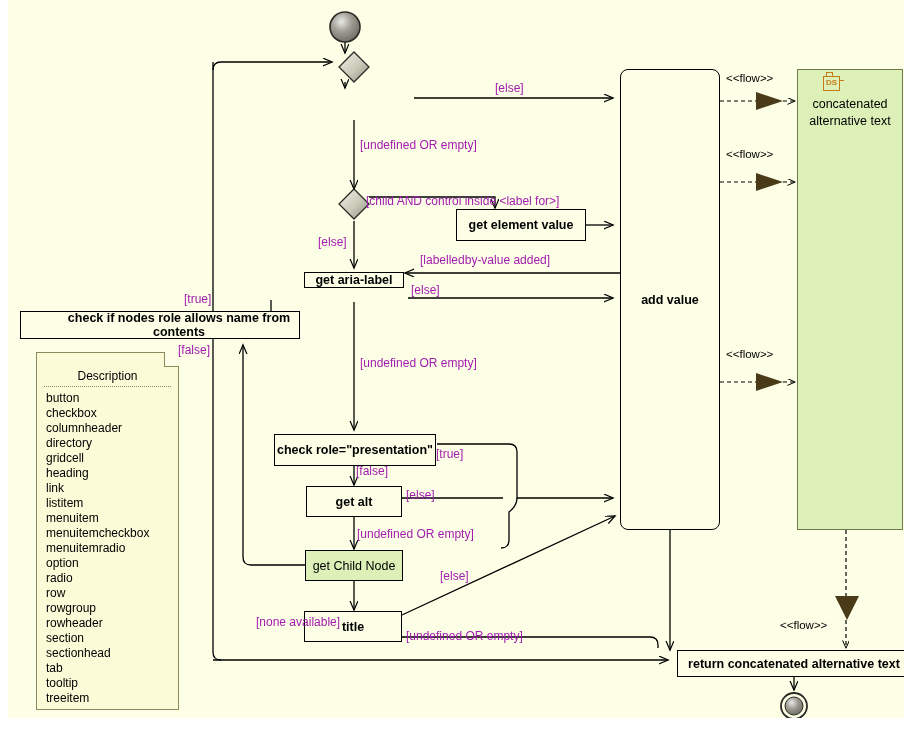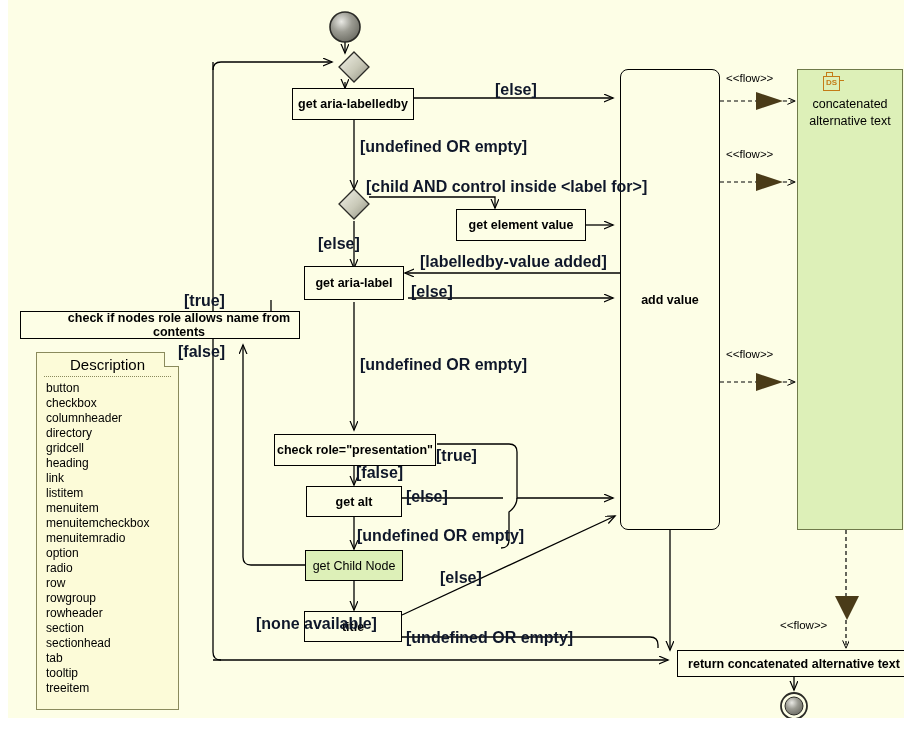--- a/index.html
+++ b/index.html
@@ -4,27 +4,27 @@
 <style>
   html,body{margin:0;padding:0;background:#ffffff;}
   body{width:912px;height:732px;overflow:hidden;
        font-family:"Liberation Sans","DejaVu Sans",sans-serif;}
   #canvas{position:absolute;left:8px;top:0px;width:896px;height:718px;
           background:#fdfee6;overflow:hidden;}
   .node{position:absolute;box-sizing:border-box;border:1.3px solid #000;
         background:#fdfee6;display:flex;align-items:center;justify-content:center;
         font-size:12.5px;font-weight:bold;color:#000;text-align:center;}
   .node.green{background:#ddf0b8;font-weight:normal;}
-  .lbl{position:absolute;font-size:16px;color:#0f172a;white-space:nowrap;font-weight:bold;}
+  .lbl{position:absolute;font-size:12px;color:#a21caf;white-space:nowrap;font-weight:normal;}
   svg.ov{position:absolute;left:0;top:0;width:896px;height:718px;overflow:visible;}
   .note{position:absolute;box-sizing:border-box;border:1.2px solid #8a8a5c;
         background:#fcfbd8;font-size:12px;color:#000;}
   .note .corner{position:absolute;right:-1px;top:-1px;width:14px;height:14px;
         background:#fdfee6;border-left:1.2px solid #8a8a5c;border-bottom:1.2px solid #8a8a5c;}
-  .note-title{text-align:center;font-size:15px;padding-top:3px;}
+  .note-title{text-align:center;font-size:12px;padding-top:16px;}
   .note-sep{border-bottom:1px dotted #8a8a5c;margin:3px 7px 4px 7px;}
   .note-item{padding:0 0 0 9px;line-height:15px;font-size:12px;}
   .dsicon{position:absolute;width:15px;height:13px;border:1.4px solid #c47b16;
           color:#c47b16;font-size:8px;font-weight:bold;line-height:11px;text-align:center;
           background:#ddf0b8;font-family:"Liberation Sans",sans-serif;margin-left:20px;}
   .dsicon:before{content:"";position:absolute;left:2px;top:-5px;width:5px;height:4px;
           border:1.4px solid #c47b16;border-bottom:none;}
   .dsicon:after{content:"";position:absolute;right:-5px;top:3px;width:4px;height:0;
           border-top:1.4px solid #c47b16;}
   .greenbox{position:absolute;box-sizing:border-box;background:#ddf0b8;
@@ -129,25 +129,24 @@
 
     <circle cx="337" cy="27" r="15" fill="url(#sphere)" stroke="#2a2a26" stroke-width="1.6"></circle>
 
     <circle cx="786" cy="706" r="13" fill="#fdfee6" stroke="#2a2a26" stroke-width="1.8"></circle>
     <circle cx="786" cy="706" r="9" fill="url(#sphere)" stroke="#2a2a26" stroke-width="1"></circle>
 
     <polygon points="346,52 361,67 346,82 331,67" fill="url(#diaG)" stroke="#2a2a26" stroke-width="1.3"></polygon>
     <polygon points="346,189 361,204 346,219 331,204" fill="url(#diaG)" stroke="#2a2a26" stroke-width="1.3"></polygon>
   </svg>
 
-  <div class="node" style="left:284px;top:88px;width:122px;height:32px;">get aria-labelledby</div>
 
   <div class="node" style="left:448px;top:209px;width:130px;height:32px;">get element value</div>
 
-  <div class="node" style="left:296px;top:266px;width:100px;height:34px;">get aria-label</div>
+  <div class="node" style="left:296px;top:272px;width:100px;height:16px;">get aria-label</div>
 
   <div class="node" style="left:612px;top:69px;width:100px;height:461px;font-weight:bold;border-radius:8px;">add value</div>
 
   <div class="node" style="left:12px;top:311px;width:280px;height:28px;padding-left:38px;">check if nodes role allows name from contents</div>
 
   <div class="node" style="left:266px;top:434px;width:162px;height:32px;">check role="presentation"</div>
 
   <div class="node" style="left:298px;top:486px;width:96px;height:31px;">get alt</div>
 
   <div class="node green" style="left:297px;top:550px;width:98px;height:31px;">get Child Node</div>
@@ -185,21 +184,21 @@
         <div class="note-item">section</div>
         <div class="note-item">sectionhead</div>
         <div class="note-item">tab</div>
         <div class="note-item">tooltip</div>
         <div class="note-item">treeitem</div>
       </div>
   </div>
 
   <div class="lbl" style="left:487px;top:81px;">[else]</div>
   <div class="lbl" style="left:352px;top:138px;">[undefined OR empty]</div>
-  <div class="lbl" style="left:358px;top:178px;">[child AND control inside &lt;label for&gt;]</div>
+  <div class="lbl" style="left:358px;top:194px;">[child AND control inside &lt;label for&gt;]</div>
   <div class="lbl" style="left:310px;top:235px;">[else]</div>
   <div class="lbl" style="left:412px;top:253px;">[labelledby-value added]</div>
   <div class="lbl" style="left:403px;top:283px;">[else]</div>
   <div class="lbl" style="left:176px;top:292px;">[true]</div>
   <div class="lbl" style="left:170px;top:343px;">[false]</div>
   <div class="lbl" style="left:352px;top:356px;">[undefined OR empty]</div>
   <div class="lbl" style="left:428px;top:447px;">[true]</div>
   <div class="lbl" style="left:348px;top:464px;">[false]</div>
   <div class="lbl" style="left:398px;top:488px;">[else]</div>
   <div class="lbl" style="left:349px;top:527px;">[undefined OR empty]</div>

